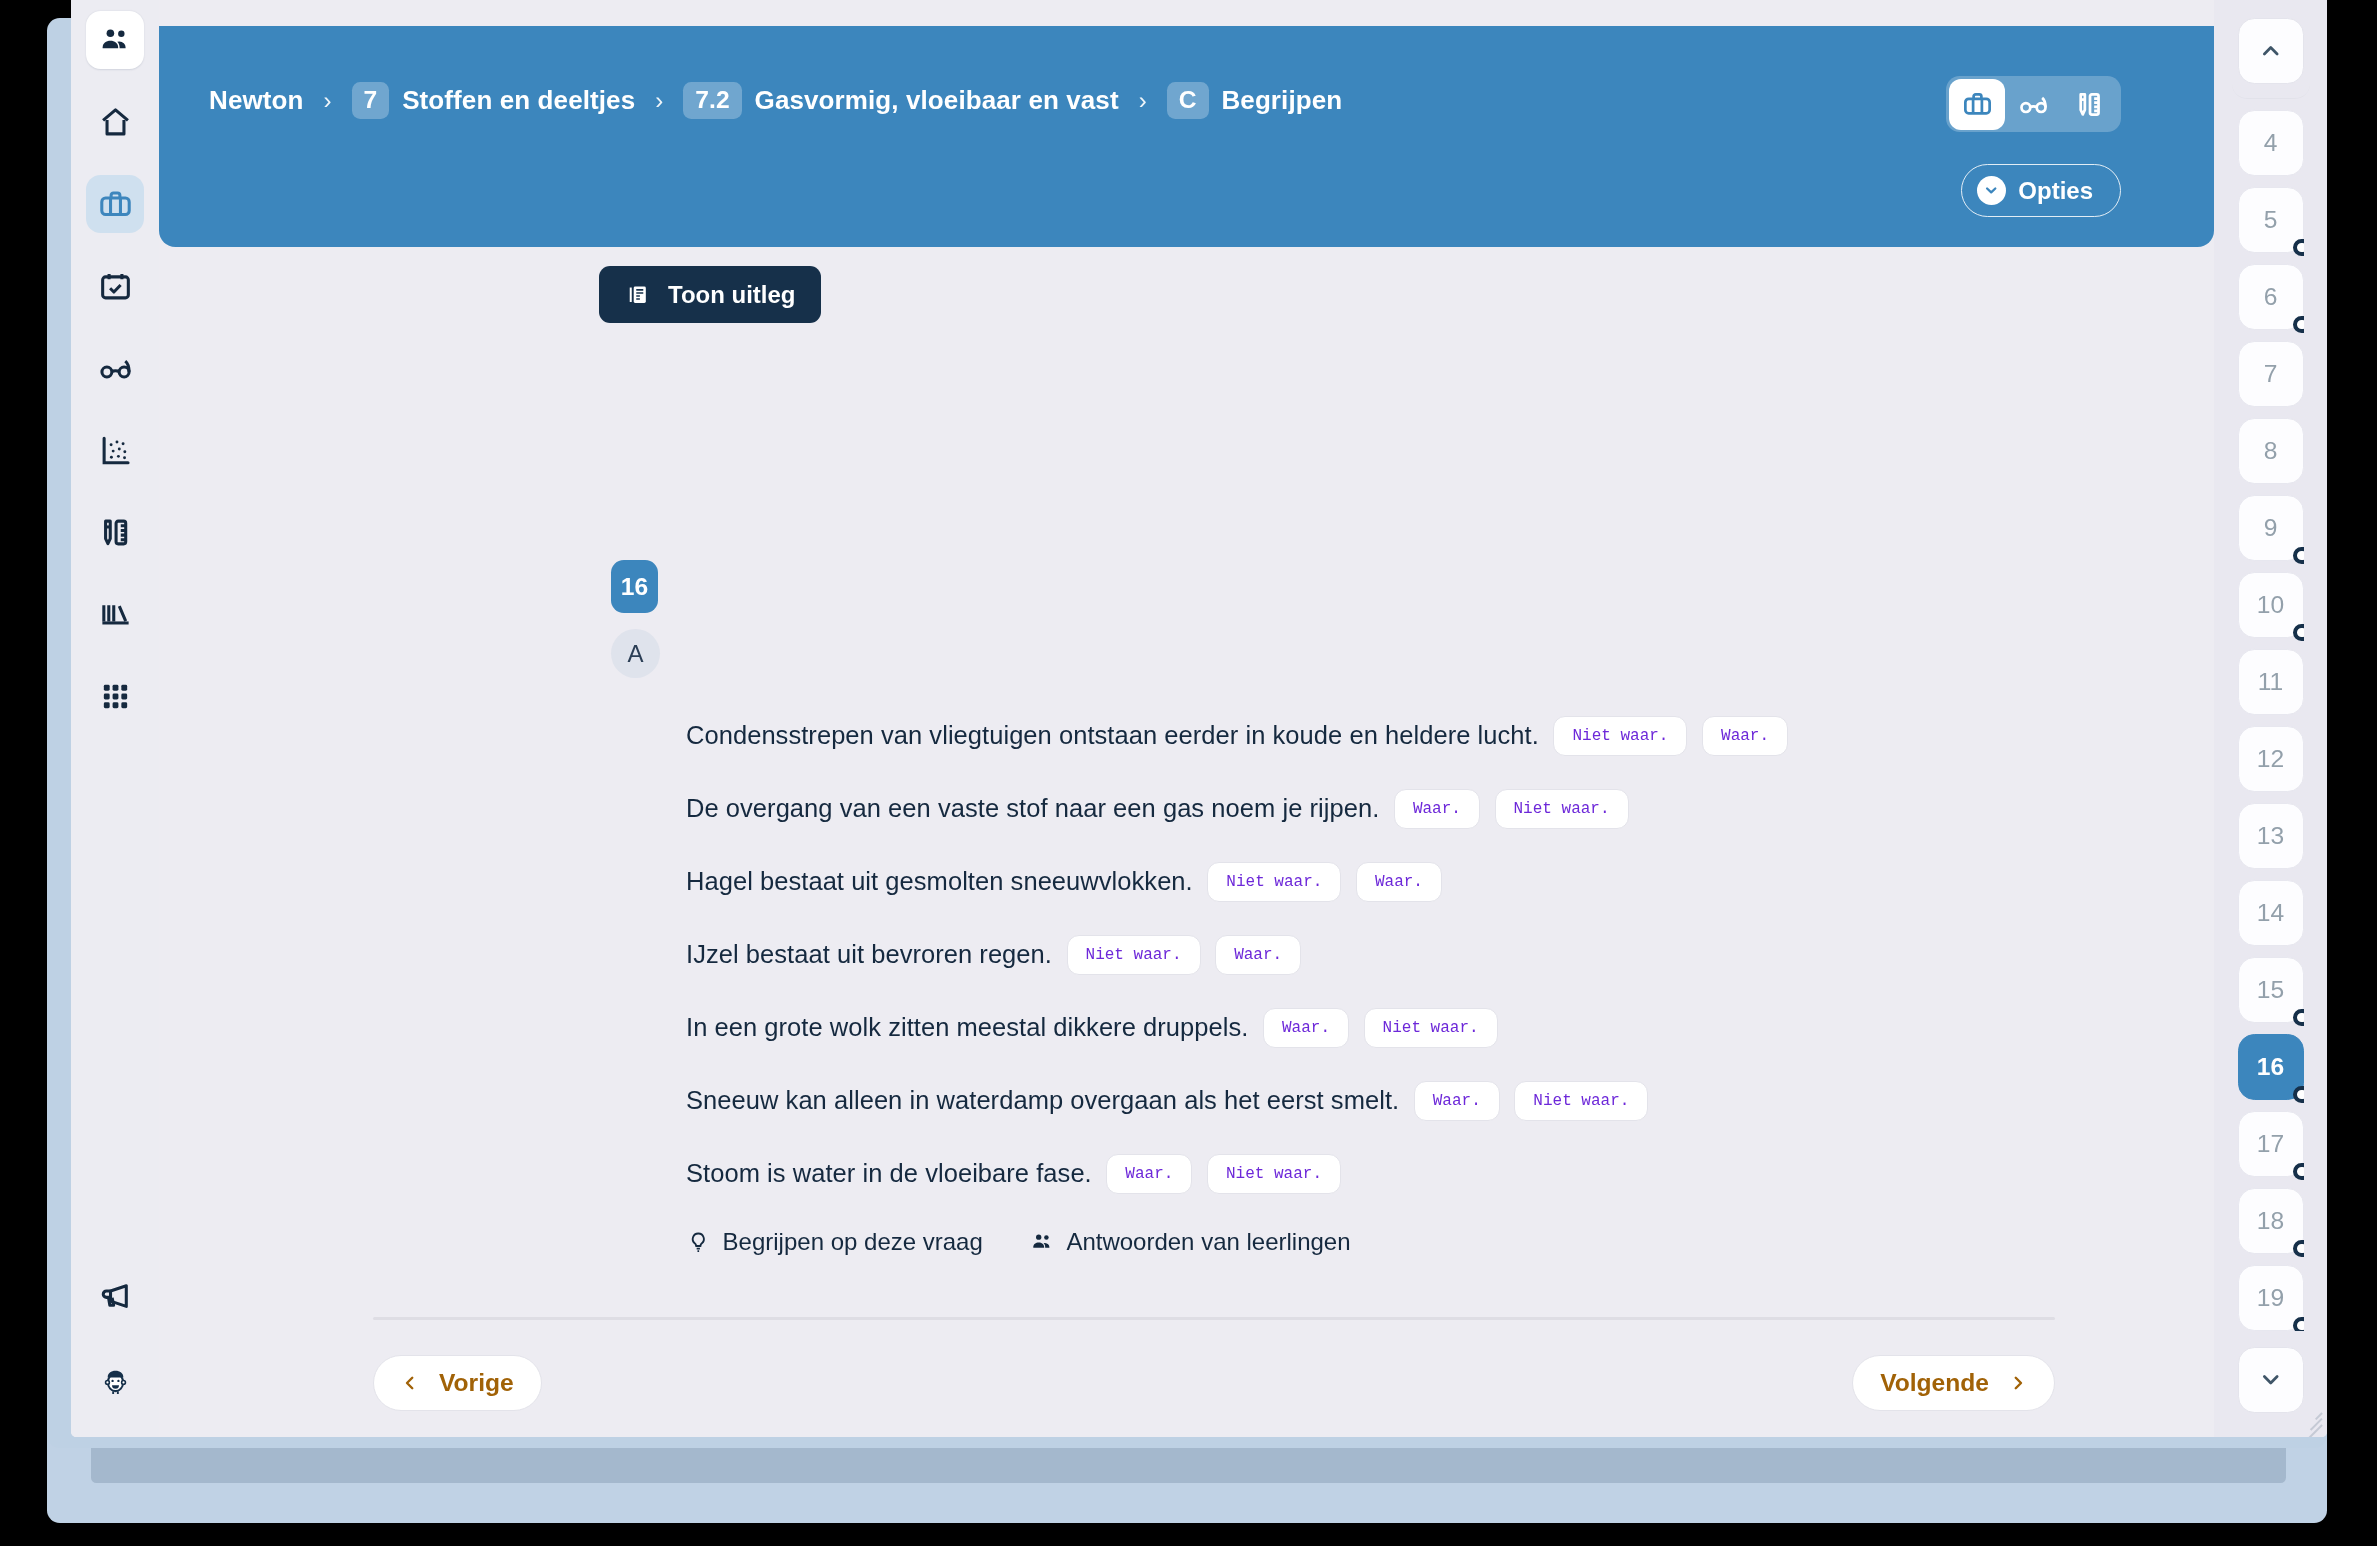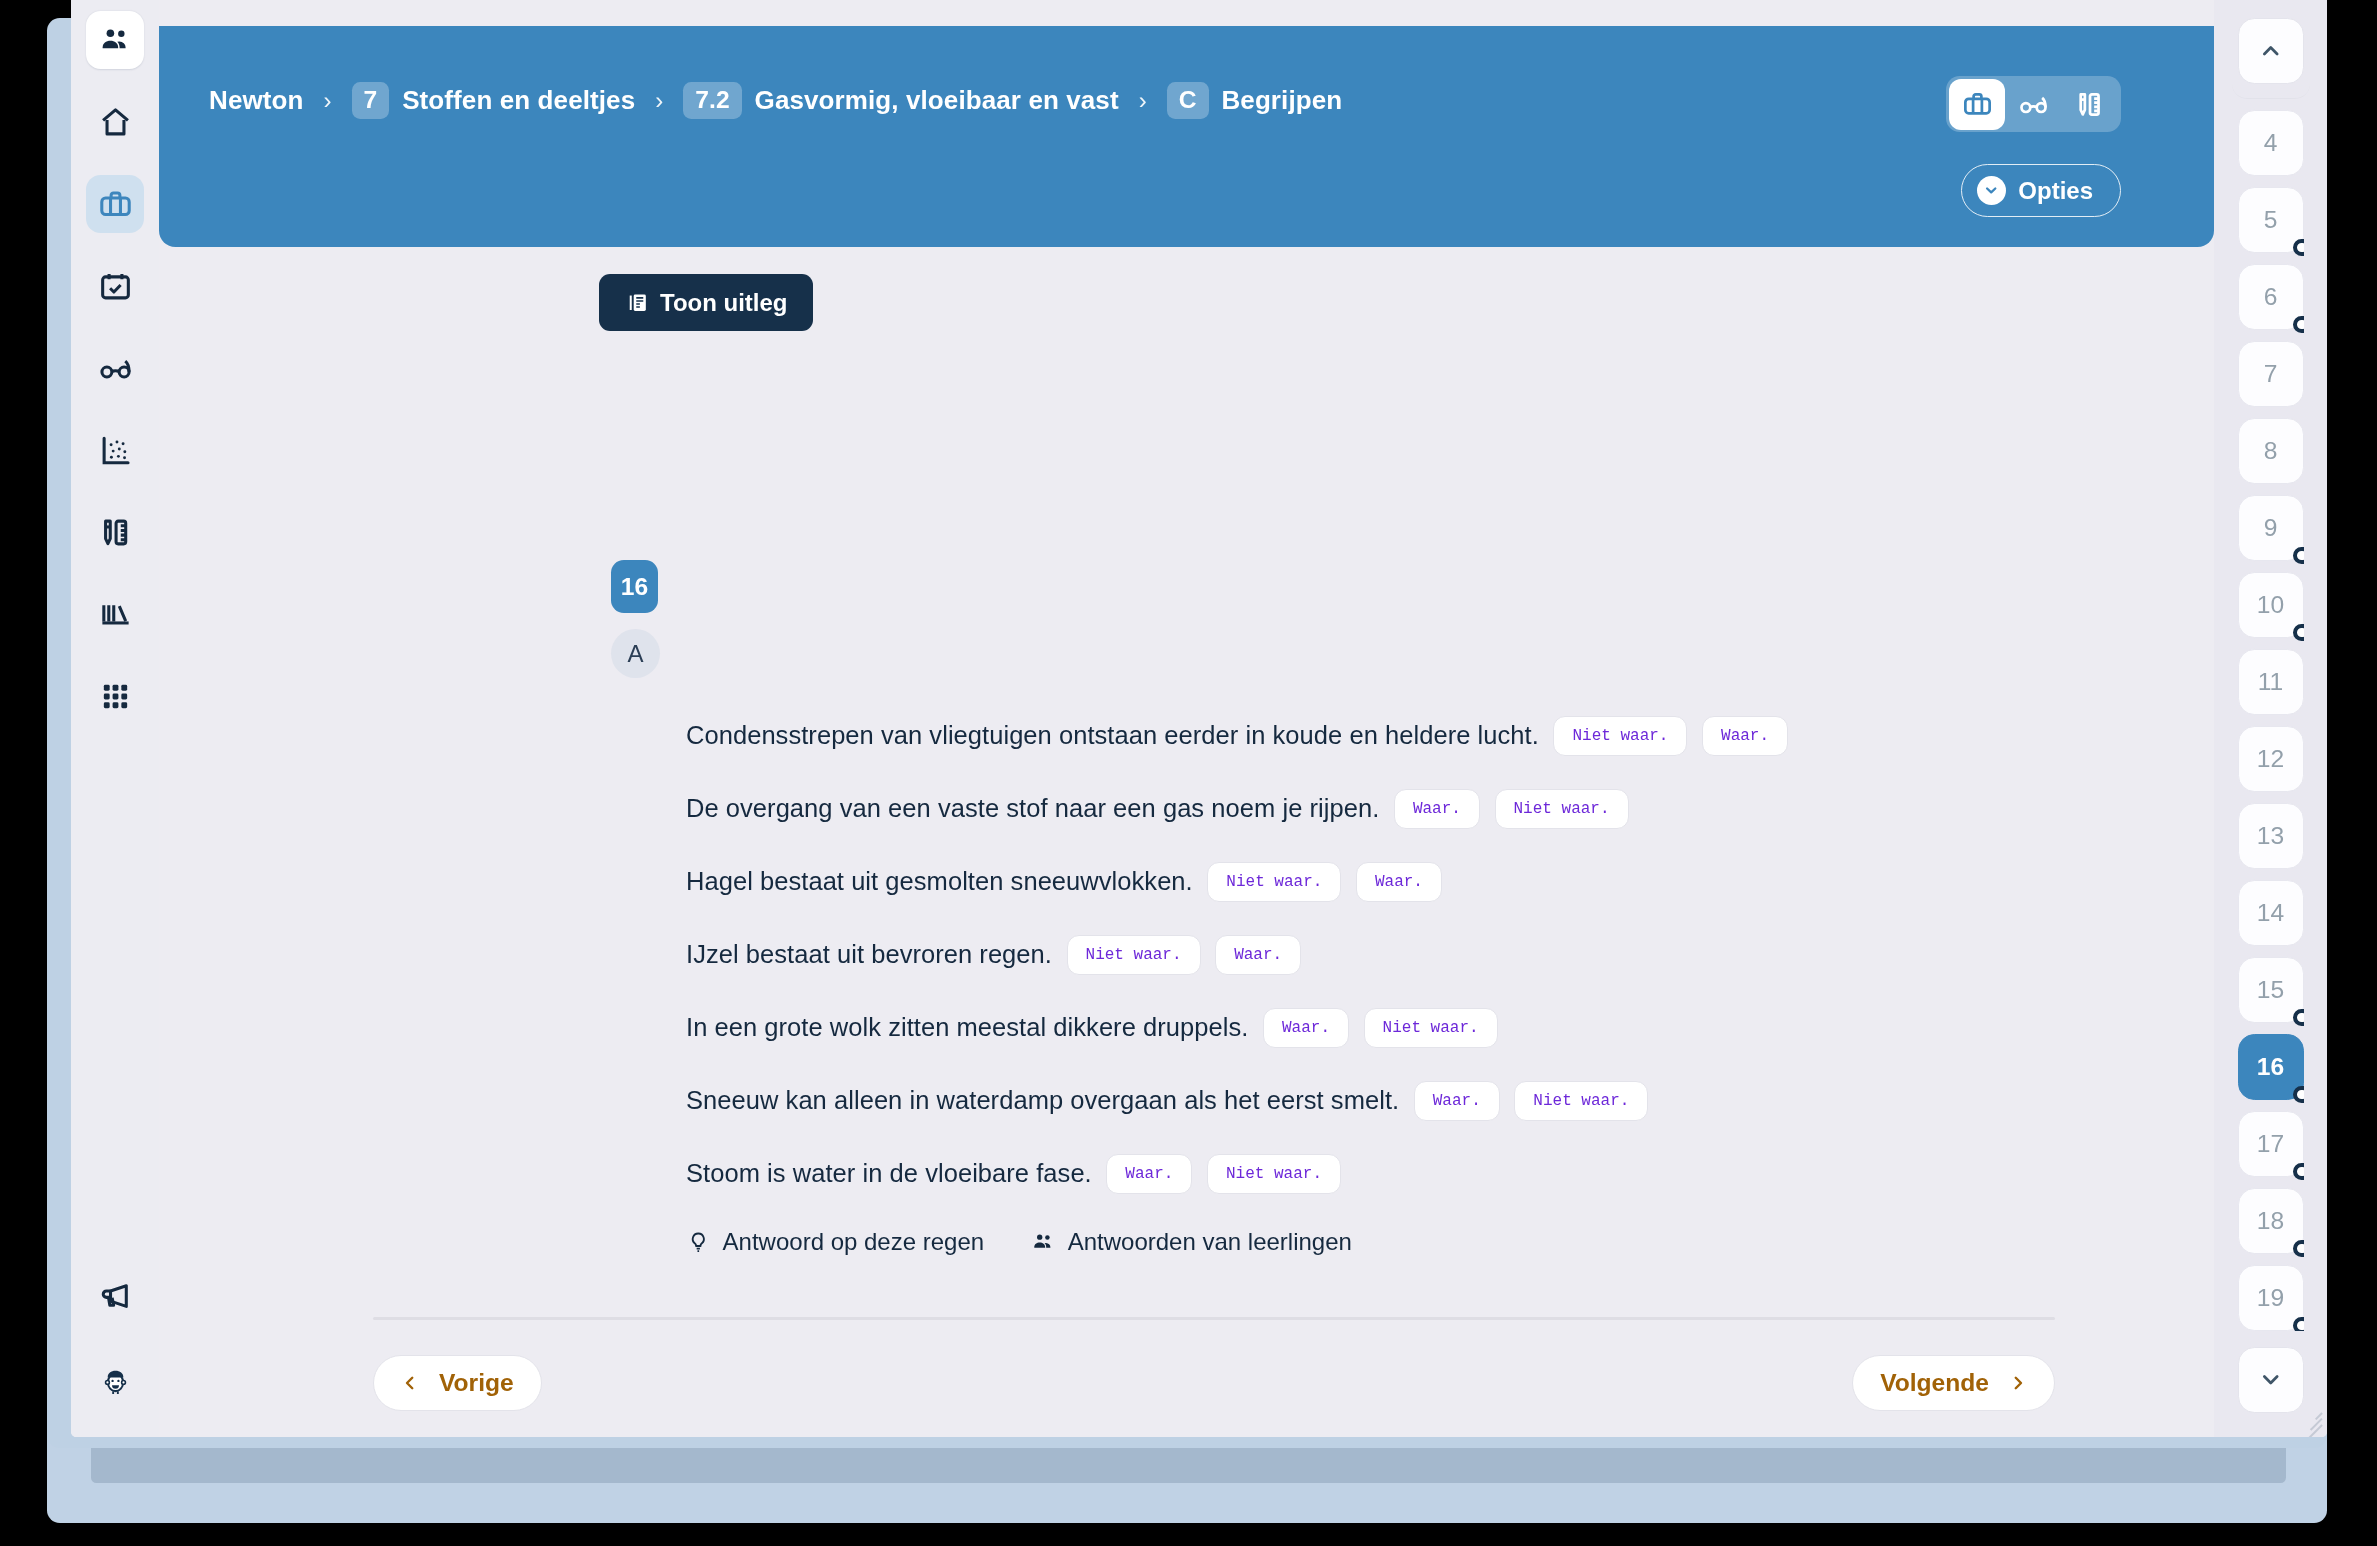--- a/index.html
+++ b/index.html
@@ -159,26 +159,25 @@
     padding: 0;
   }
 
   #toon-uitleg {
     position: absolute;
     left: 440px; top: 45px;
     height: 57px;
     background: #16304a;
     border-radius: 11px;
     display: flex; align-items: center;
-    gap: 10px;
+    gap: 18px;
     padding: 0 25.5px;
     color: #fff;
     font-size: 24px; font-weight: 700;
     cursor: pointer;
-    margin-top: 8px;
   }
   #toon-uitleg svg { width: 25.5px; height: 25.5px; display: block; }
 
   #q-number {
     position: absolute;
     left: 452px; top: 339px;
     width: 47px; height: 53px;
     background: #3c86bd;
     border-radius: 12.8px;
     color: #fff;
@@ -630,21 +629,21 @@
         </div>
 
       <div id="answer-actions">
         <div class="act-link">
           <span>
             <svg viewBox="0 0 24 24" fill="none" stroke="currentColor" stroke-width="1.8" stroke-linejoin="round">
                 <path d="M12 3.4a5.4 5.4 0 0 1 3.3 9.7c-.7.6-1.1 1.3-1.1 2.1v.4H9.8v-.4c0-.8-.4-1.5-1.1-2.1A5.4 5.4 0 0 1 12 3.4z"></path>
                 <path d="M10.4 18.2h3.2M11.2 20.6h1.6"></path>
               </svg>
           </span>
-          <span>Antwoord op deze regen</span>
+          <span>Begrijpen op deze vraag</span>
         </div>
         <div class="act-link">
           <span>
             <svg viewBox="0 0 24 24" fill="currentColor">
                 <circle cx="8.5" cy="7" r="2.6"></circle>
                 <circle cx="16" cy="7.4" r="2.2"></circle>
                 <path d="M3.2 16.6c0-2.7 2.4-4.4 5.3-4.4s5.3 1.7 5.3 4.4v.7H3.2z"></path>
                 <path d="M14.6 12.6c2.6.2 4.3 1.8 4.3 4v.7h-4.1v-.7c0-1.6-.6-2.9-1.6-3.8z"></path>
               </svg>
           </span>

